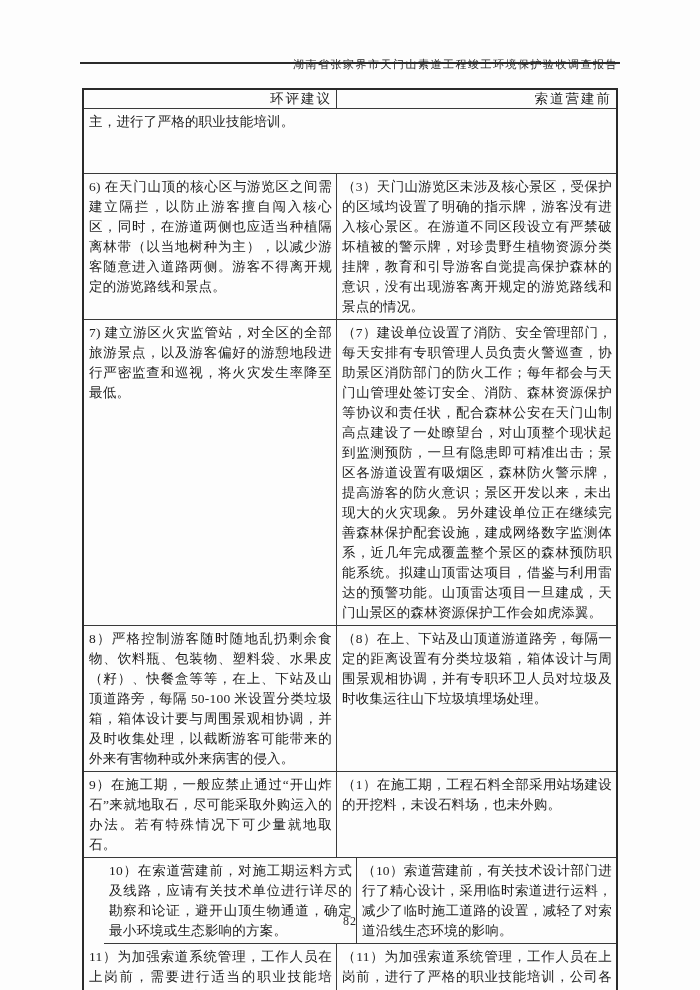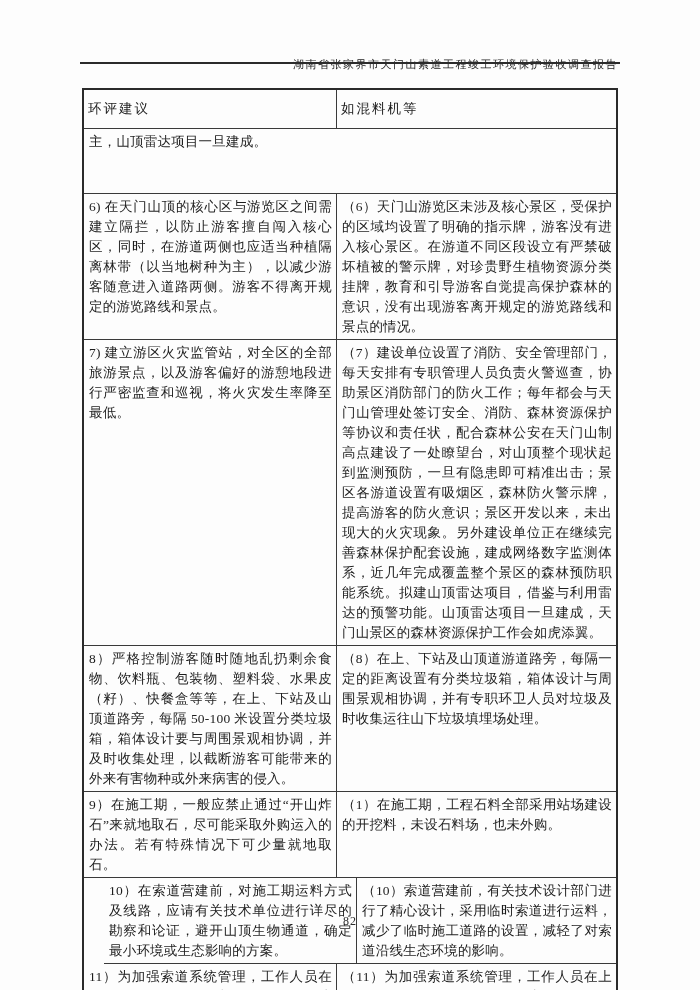--- a/index.html
+++ b/index.html
@@ -30,22 +30,22 @@
     background:#fdfdfd;
   }
   .t-hrow,.t-row{
     display:grid;
     grid-template-columns:253px 1fr;
   }
   .t-hrow{border-bottom:1px solid #3a3a3a;}
   .t-row{border-bottom:1px solid #3a3a3a;}
   .t-row:last-child{border-bottom:none;}
   .t-hcell{
-    padding:10px 4px;
-    text-align:left;
+    padding:0 4px;
+    text-align:right;
     font-size:13.5px;line-height:18px;
     letter-spacing:2px;
   }
   .t-hcell.left{border-right:1px solid #3a3a3a;}
   .t-cell{
     padding:3px 4px 2px 5px;
     font-size:13.5px;line-height:20px;
     text-align:justify;
     letter-spacing:0.2px;
     overflow:hidden;
@@ -73,30 +73,30 @@
 
 <div class="page">
 
   <div class="doc-header">湖南省张家界市天门山索道工程竣工环境保护验收调查报告</div>
   <div class="header-rule"></div>
 
   <div class="env-table">
 
     <div class="t-hrow">
       <div class="t-hcell left">环评建议</div>
-      <div class="t-hcell">如混料机等</div>
+      <div class="t-hcell">索道营建前</div>
     </div>
 
     <div class="t-row r0">
-      <div class="t-cell">主，山顶雷达项目一旦建成。</div>
+      <div class="t-cell">主，进行了严格的职业技能培训。</div>
     </div>
 
     <div class="t-row r1">
       <div class="t-cell left">6) 在天门山顶的核心区与游览区之间需建立隔拦，以防止游客擅自闯入核心区，同时，在游道两侧也应适当种植隔离林带（以当地树种为主），以减少游客随意进入道路两侧。游客不得离开规定的游览路线和景点。</div>
-      <div class="t-cell">（6）天门山游览区未涉及核心景区，受保护的区域均设置了明确的指示牌，游客没有进入核心景区。在游道不同区段设立有严禁破坏植被的警示牌，对珍贵野生植物资源分类挂牌，教育和引导游客自觉提高保护森林的意识，没有出现游客离开规定的游览路线和景点的情况。</div>
+      <div class="t-cell">（3）天门山游览区未涉及核心景区，受保护的区域均设置了明确的指示牌，游客没有进入核心景区。在游道不同区段设立有严禁破坏植被的警示牌，对珍贵野生植物资源分类挂牌，教育和引导游客自觉提高保护森林的意识，没有出现游客离开规定的游览路线和景点的情况。</div>
     </div>
 
     <div class="t-row r2">
       <div class="t-cell left">7) 建立游区火灾监管站，对全区的全部旅游景点，以及游客偏好的游憩地段进行严密监查和巡视，将火灾发生率降至最低。</div>
       <div class="t-cell">（7）建设单位设置了消防、安全管理部门，每天安排有专职管理人员负责火警巡查，协助景区消防部门的防火工作；每年都会与天门山管理处签订安全、消防、森林资源保护等协议和责任状，配合森林公安在天门山制高点建设了一处瞭望台，对山顶整个现状起到监测预防，一旦有隐患即可精准出击；景区各游道设置有吸烟区，森林防火警示牌，提高游客的防火意识；景区开发以来，未出现大的火灾现象。另外建设单位正在继续完善森林保护配套设施，建成网络数字监测体系，近几年完成覆盖整个景区的森林预防职能系统。拟建山顶雷达项目，借鉴与利用雷达的预警功能。山顶雷达项目一旦建成，天门山景区的森林资源保护工作会如虎添翼。</div>
     </div>
 
     <div class="t-row r3">
       <div class="t-cell left">8）严格控制游客随时随地乱扔剩余食物、饮料瓶、包装物、塑料袋、水果皮（籽）、快餐盒等等，在上、下站及山顶道路旁，每隔 50-100 米设置分类垃圾箱，箱体设计要与周围景观相协调，并及时收集处理，以截断游客可能带来的外来有害物种或外来病害的侵入。</div>
       <div class="t-cell">（8）在上、下站及山顶道游道路旁，每隔一定的距离设置有分类垃圾箱，箱体设计与周围景观相协调，并有专职环卫人员对垃圾及时收集运往山下垃圾填埋场处理。</div>

